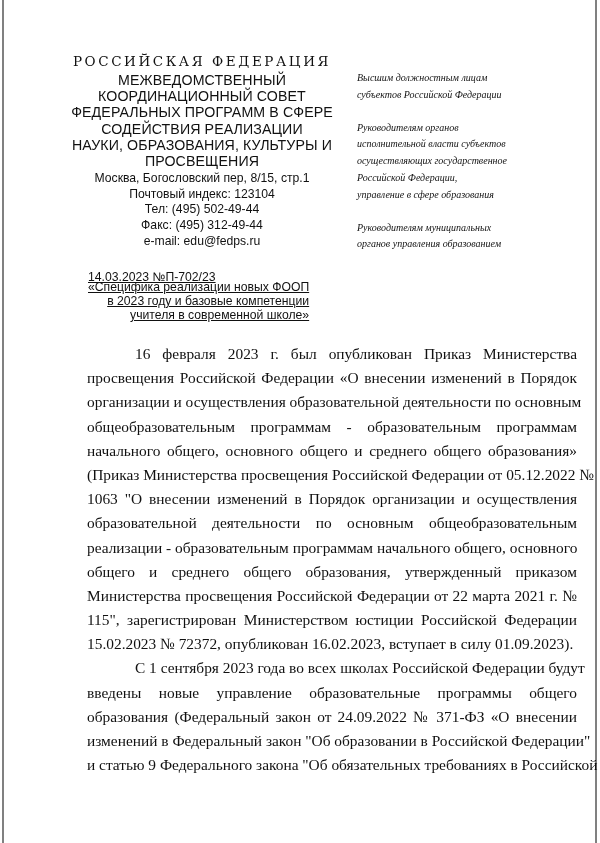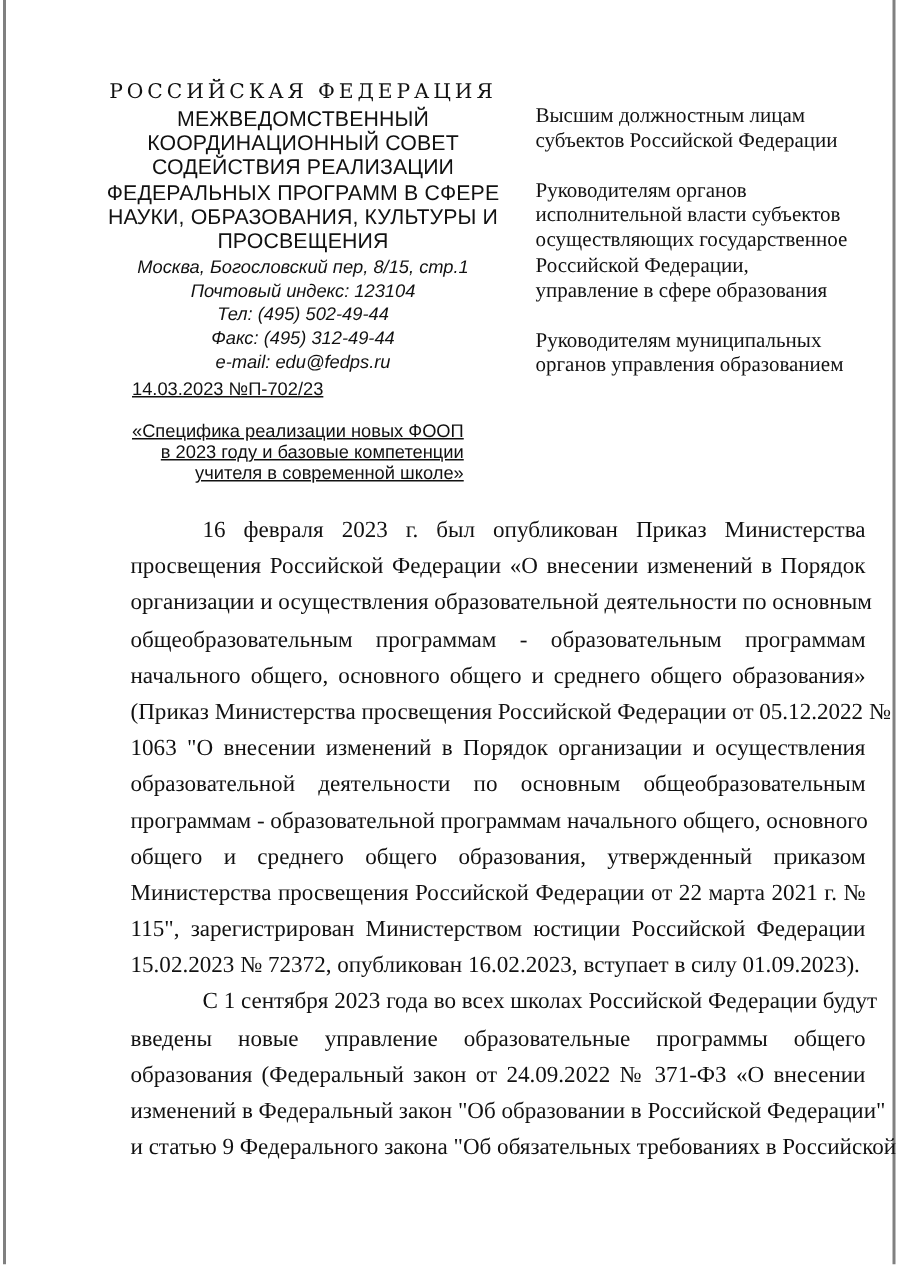--- a/index.html
+++ b/index.html
@@ -48,49 +48,49 @@
     font-size: 14.2px;
     line-height: 16.2px;
     letter-spacing: 0.1px;
   }
   .council-name div { white-space: nowrap; }
   .contacts {
     font-family: "Liberation Sans", sans-serif;
     font-size: 12.2px;
     line-height: 15.6px;
     margin-top: 2px;
-    font-style: italic;
   }
   .contacts div { white-space: nowrap; }
   .ref-line {
     position: absolute;
     left: 88px;
-    top: 252px;
+    top: 270px;
     font-family: "Liberation Sans", sans-serif;
     font-size: 12.2px;
     text-decoration: underline;
     white-space: nowrap;
   }
   .subject {
     position: absolute;
     left: 88px;
     top: 280px;
     font-family: "Liberation Sans", sans-serif;
     font-size: 12.2px;
     line-height: 14px;
     text-decoration: underline;
   }
   .subject div { white-space: nowrap; text-align: right; }
   .addressees {
     position: absolute;
     left: 357px;
     top: 70px;
     font-family: "Liberation Serif", serif;
-    font-size: 14px;
+    font-size: 10px;
     line-height: 16.8px;
+    font-style: italic;
   }
   .addressee-group { margin-bottom: 16px; }
   .addressee-group div { white-space: nowrap; }
   .body-text {
     position: absolute;
     left: 87px;
     top: 342px;
     width: 490px;
     font-family: "Liberation Serif", serif;
     font-size: 15.4px;
@@ -116,22 +116,22 @@
 <body>
 
 <div class="scan-border-left"></div>
 <div class="scan-border-right"></div>
 
 <div class="header-left">
   <div class="country-title">РОССИЙСКАЯ ФЕДЕРАЦИЯ</div>
   <div class="council-name">
     <div>МЕЖВЕДОМСТВЕННЫЙ</div>
     <div>КООРДИНАЦИОННЫЙ СОВЕТ</div>
+    <div>ФЕДЕРАЛЬНЫХ ПРОГРАММ В СФЕРЕ</div>
     <div>СОДЕЙСТВИЯ РЕАЛИЗАЦИИ</div>
-    <div>ФЕДЕРАЛЬНЫХ ПРОГРАММ В СФЕРЕ</div>
     <div>НАУКИ, ОБРАЗОВАНИЯ, КУЛЬТУРЫ И</div>
     <div>ПРОСВЕЩЕНИЯ</div>
   </div>
   <div class="contacts">
     <div>Москва, Богословский пер, 8/15, стр.1</div>
     <div>Почтовый индекс: 123104</div>
     <div>Тел: (495) 502-49-44</div>
     <div>Факс: (495) 312-49-44</div>
     <div>e-mail: edu@fedps.ru</div>
   </div>
@@ -166,21 +166,21 @@
 <div class="body-text">
   <div>
     <span class="body-line indent">16 февраля 2023 г. был опубликован Приказ Министерства</span>
     <span class="body-line">просвещения Российской Федерации «О внесении изменений в Порядок</span>
     <span class="body-line">организации и осуществления образовательной деятельности по основным</span>
     <span class="body-line">общеобразовательным программам - образовательным программам</span>
     <span class="body-line">начального общего, основного общего и среднего общего образования»</span>
     <span class="body-line">(Приказ Министерства просвещения Российской Федерации от 05.12.2022 №</span>
     <span class="body-line">1063 "О внесении изменений в Порядок организации и осуществления</span>
     <span class="body-line">образовательной деятельности по основным общеобразовательным</span>
-    <span class="body-line">программам - образовательной программам начального общего, основного</span>
+    <span class="body-line">реализации - образовательным программам начального общего, основного</span>
     <span class="body-line">общего и среднего общего образования, утвержденный приказом</span>
     <span class="body-line">Министерства просвещения Российской Федерации от 22 марта 2021 г. №</span>
     <span class="body-line">115", зарегистрирован Министерством юстиции Российской Федерации</span>
     <span class="body-line last">15.02.2023 № 72372, опубликован 16.02.2023, вступает в силу 01.09.2023).</span>
   </div>
   <div>
     <span class="body-line indent">С 1 сентября 2023 года во всех школах Российской Федерации будут</span>
     <span class="body-line">введены новые управление образовательные программы общего</span>
     <span class="body-line">образования (Федеральный закон от 24.09.2022 № 371-ФЗ «О внесении</span>
     <span class="body-line">изменений в Федеральный закон "Об образовании в Российской Федерации"</span>

